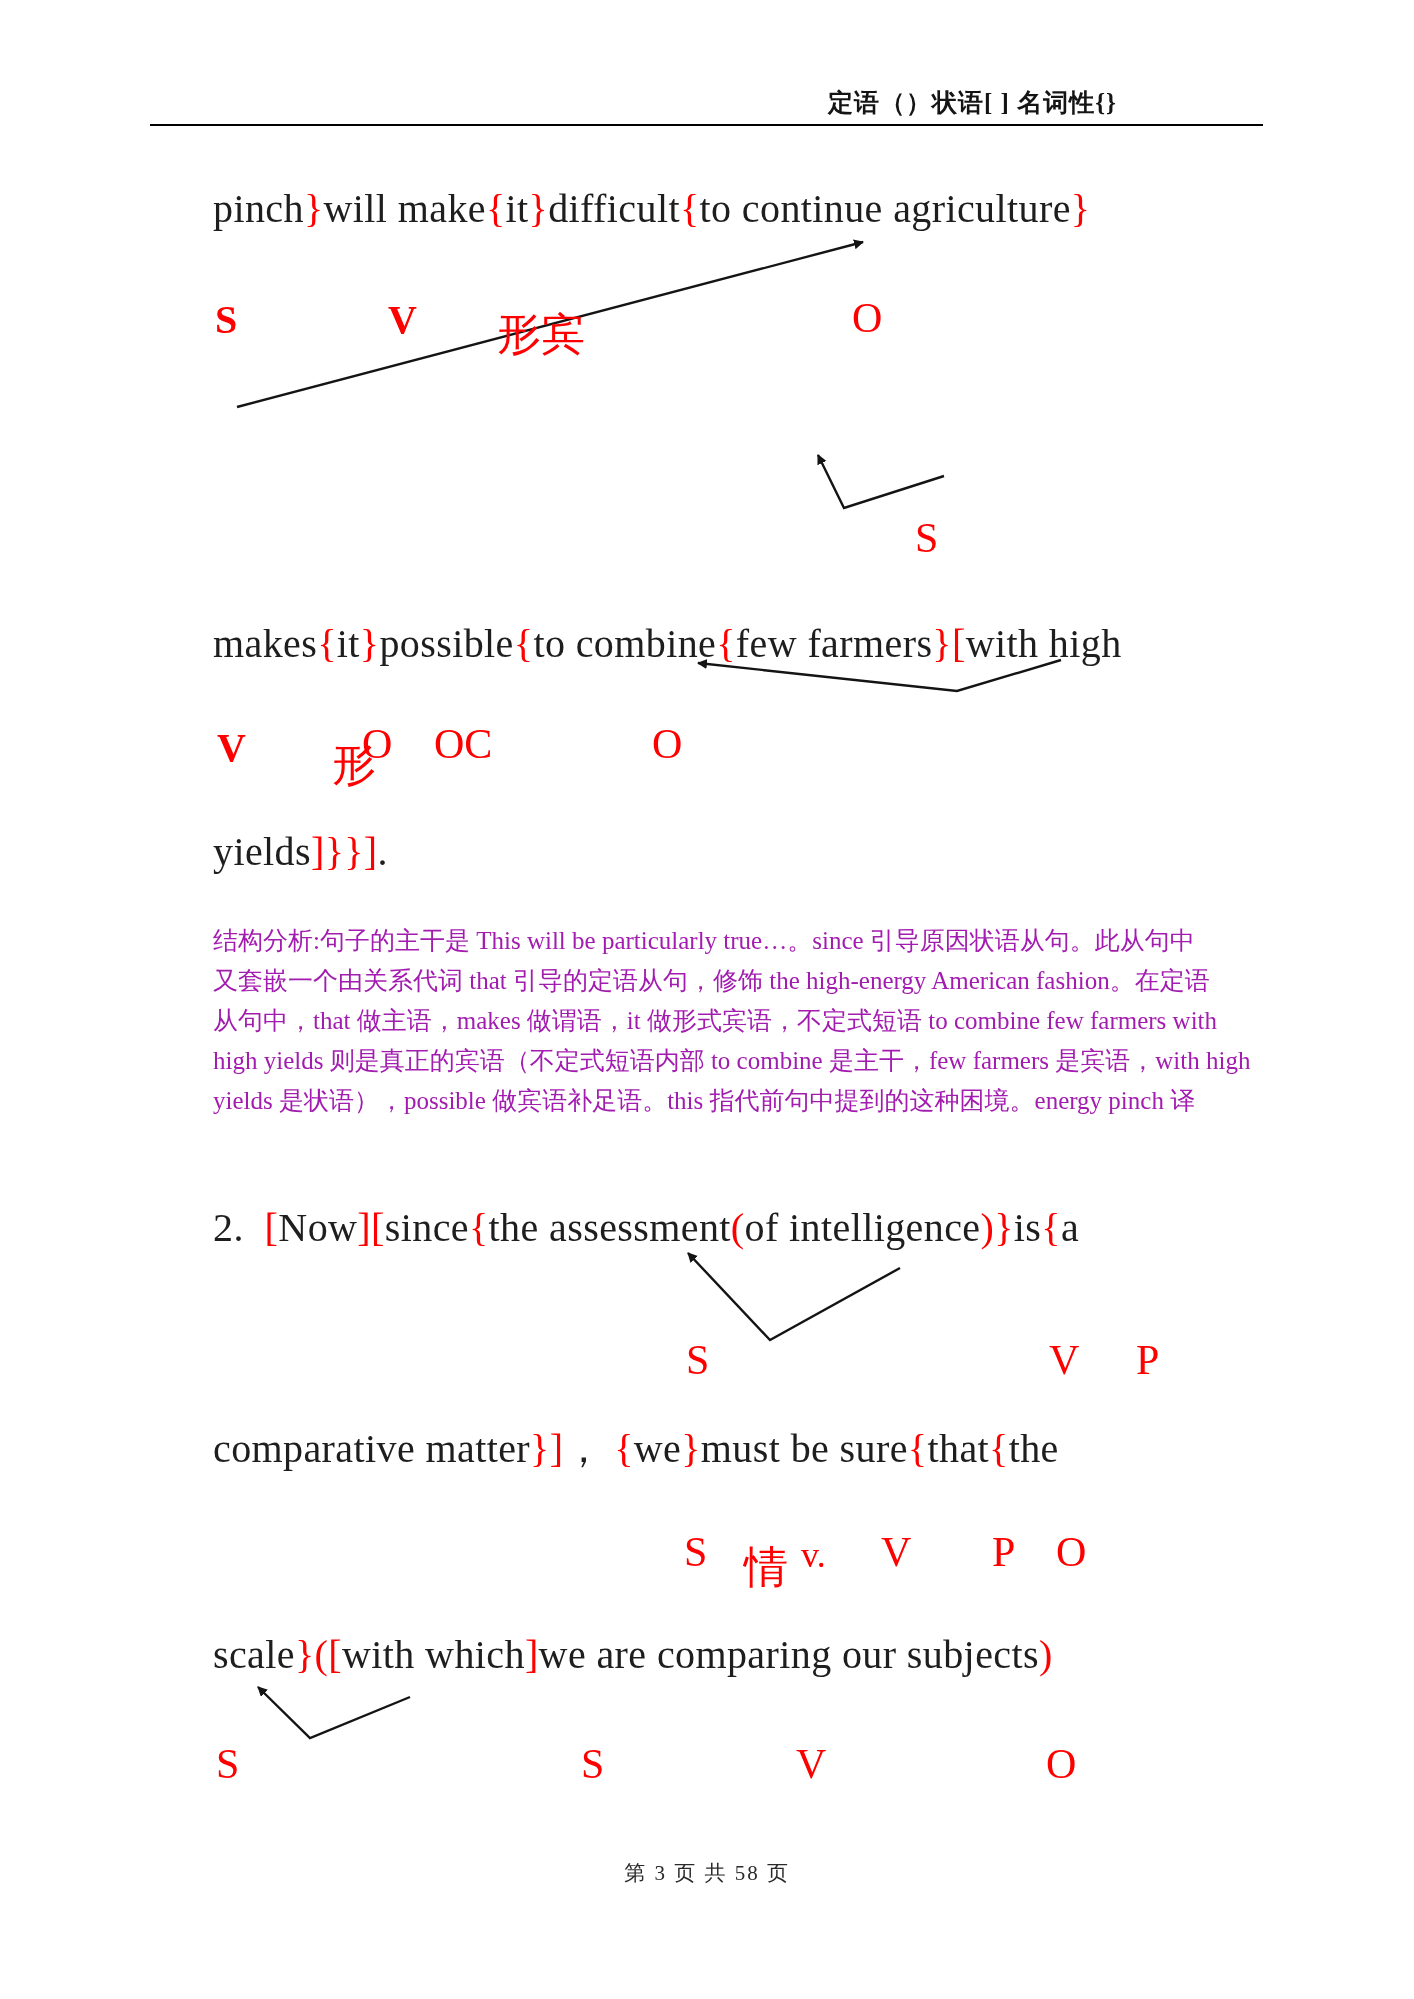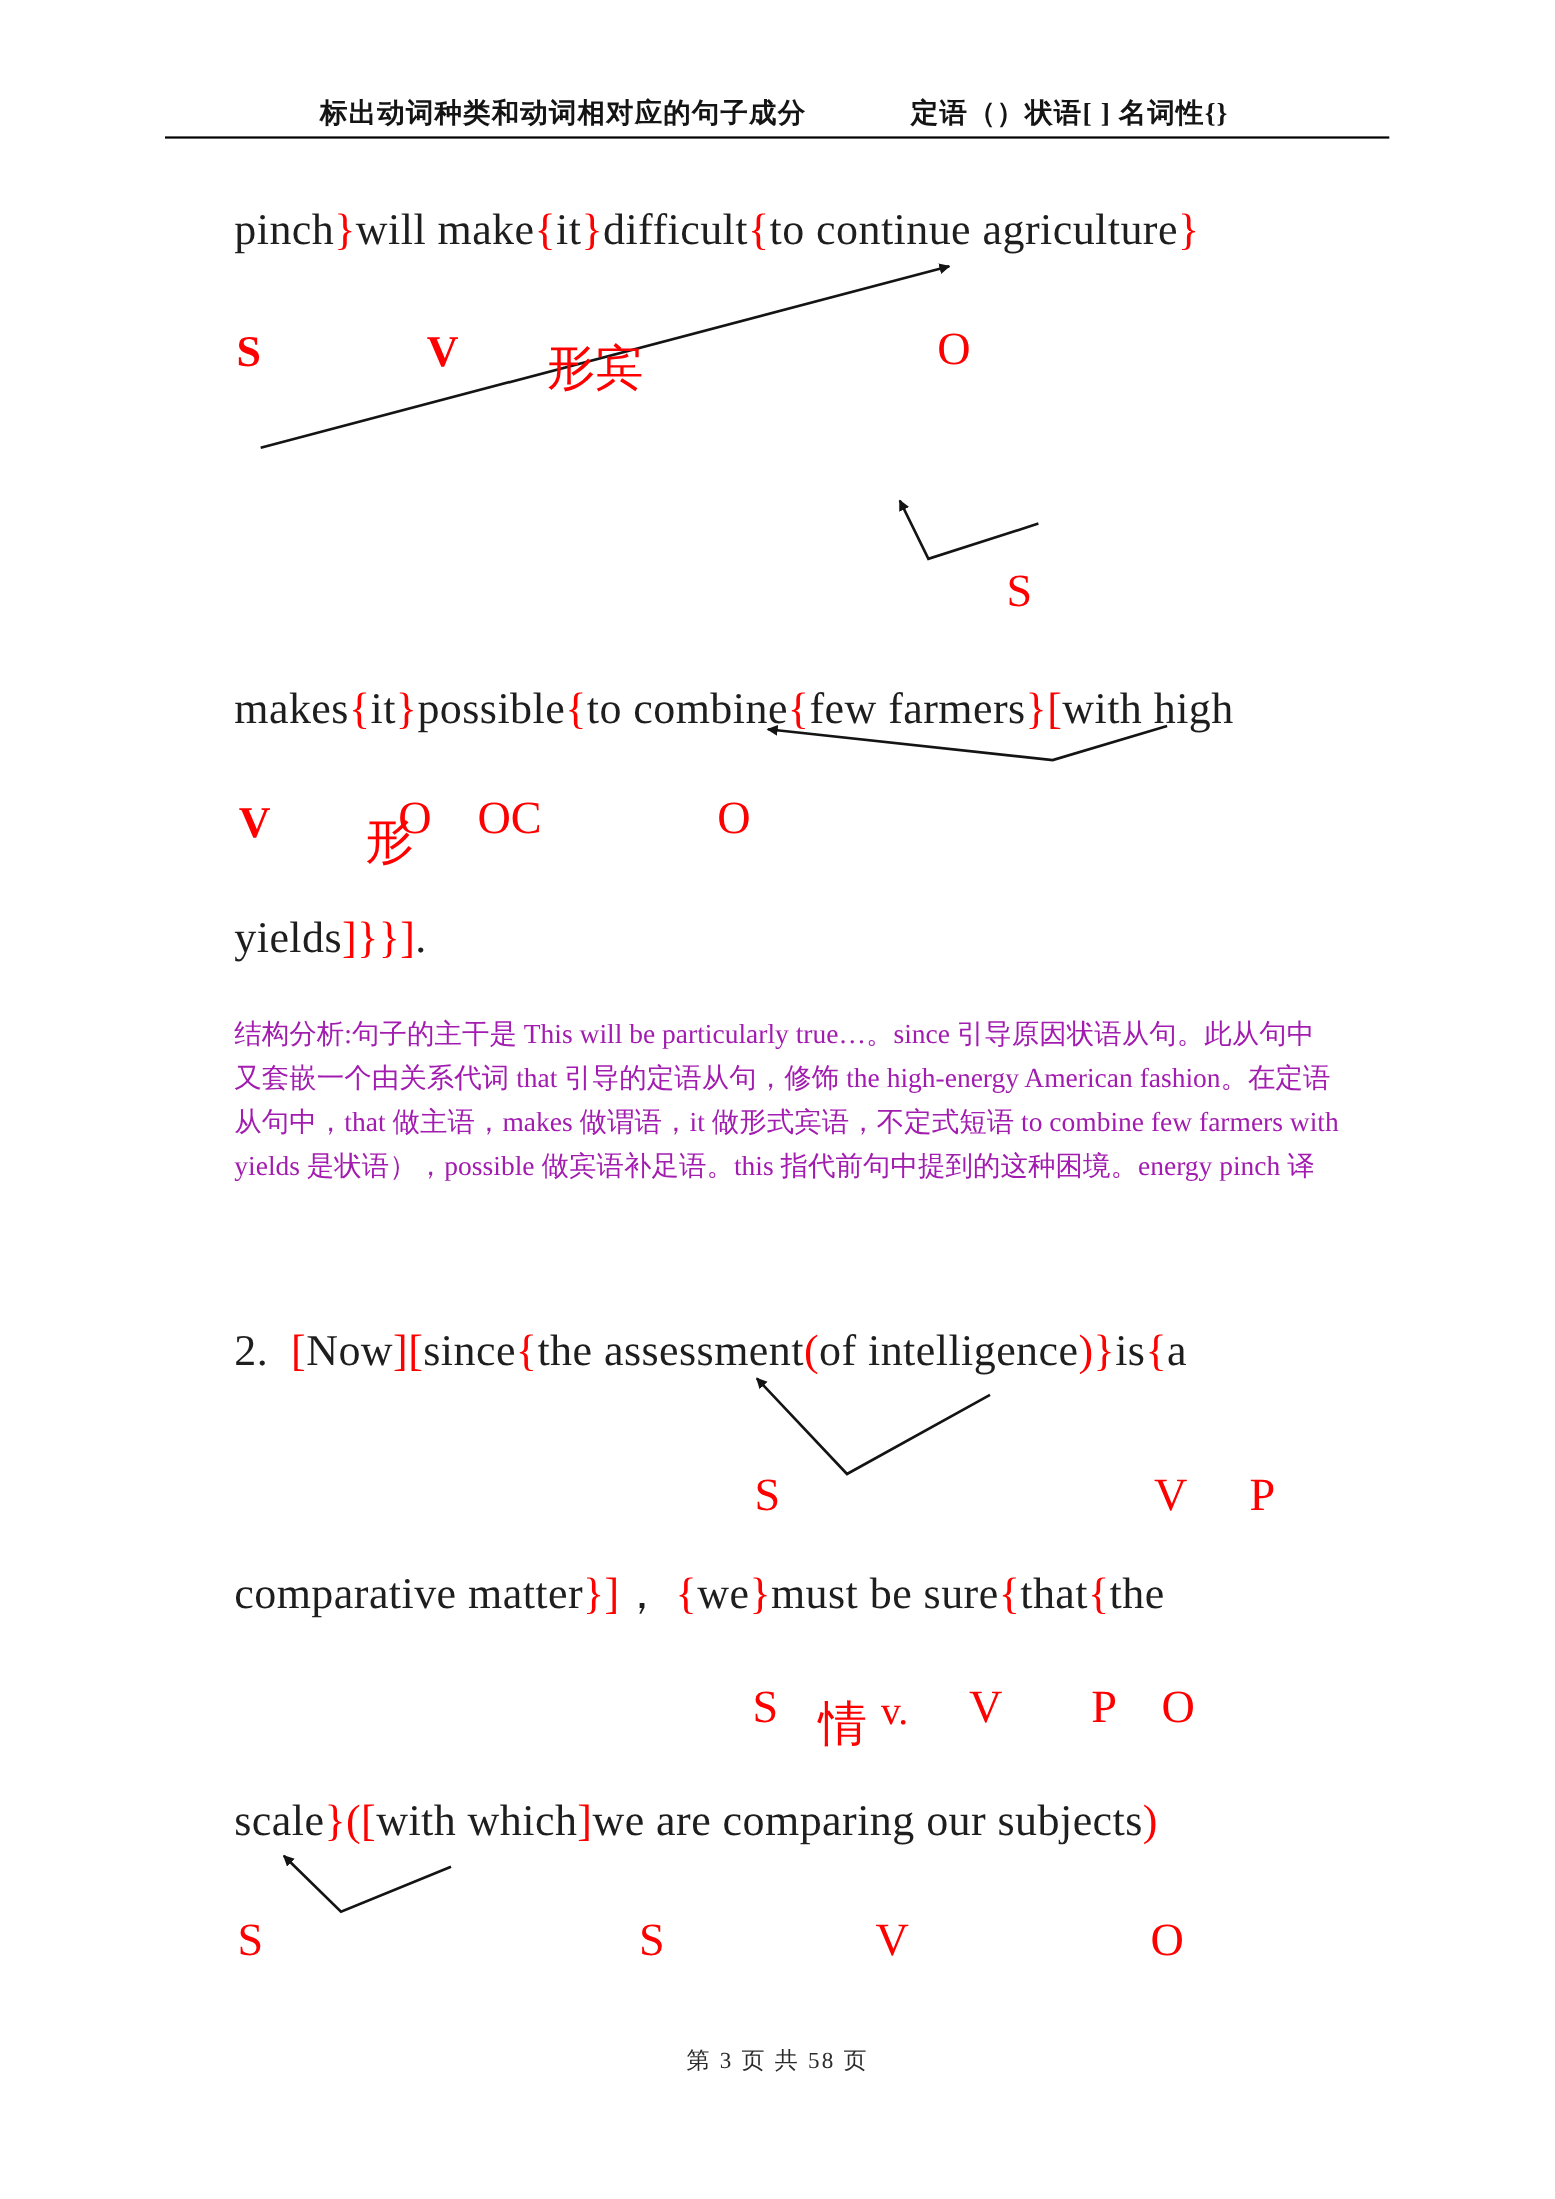--- a/index.html
+++ b/index.html
@@ -29,21 +29,20 @@
             font-size:21px; color:#2a2a2a; letter-spacing:2px; }
   
   svg.arrows { position:absolute; left:0; top:0; pointer-events:none; }
   .arr { fill:none; stroke:#141414; stroke-width:2.4; }
 </style>
 </head>
 <body>
 
 <div class="page">
 
-  <div class="hdr-left">标出动词种类和动词相对应的句子成分</div>
   <div class="hdr-right">定语（）状语[ ] 名词性{}</div>
   <div class="hdr-rule"></div>
 
   <svg class="arrows" width="1414" height="1999">
     <defs>
       <marker id="ah" markerWidth="12" markerHeight="12" refX="9" refY="5" orient="auto" markerUnits="userSpaceOnUse">
         <path d="M0,0 L10,5 L0,10 z" fill="#141414"></path>
       </marker>
     </defs>
     <line class="arr" x1="237" y1="407" x2="863" y2="242" marker-end="url(#ah)"></line>
@@ -70,20 +69,21 @@
   <span class="lbl" style="left:362px;top:720px">O</span>
   <span class="lbl" style="left:434px;top:720px">OC</span>
   <span class="lbl" style="left:652px;top:720px">O</span>
 
   <div class="sline" style="top:828px"><span>yields</span><span style="color: rgb(255, 0, 0);">]}}]</span><span>.</span></div>
 
   <div class="para">
     <div>结构分析:句子的主干是 This will be particularly true…。since 引导原因状语从句。此从句中</div>
     <div>又套嵌一个由关系代词 that 引导的定语从句，修饰 the high-energy American fashion。在定语</div>
     <div>从句中，that 做主语，makes 做谓语，it 做形式宾语，不定式短语 to combine few farmers with</div>
+    <div>high yields 则是真正的宾语（不定式短语内部 to combine 是主干，few farmers 是宾语，with high</div>
     <div>yields 是状语），possible 做宾语补足语。this 指代前句中提到的这种困境。energy pinch 译</div>
   </div>
 
   <div class="sline" style="top:1204px"><span>2.  </span><span style="color: rgb(255, 0, 0);">[</span><span>Now</span><span style="color: rgb(255, 0, 0);">][</span><span>since</span><span style="color: rgb(255, 0, 0);">{</span><span>the assessment</span><span style="color: rgb(255, 0, 0);">(</span><span>of intelligence</span><span style="color: rgb(255, 0, 0);">)}</span><span>is</span><span style="color: rgb(255, 0, 0);">{</span><span>a</span></div>
 
   <span class="lbl" style="left:686px;top:1336px">S</span>
   <span class="lbl" style="left:1049px;top:1336px">V</span>
   <span class="lbl" style="left:1136px;top:1336px">P</span>
 
   <div class="sline" style="top:1421px"><span>comparative matter</span><span style="color: rgb(255, 0, 0);">}]</span><span>， </span><span style="color: rgb(255, 0, 0);">{</span><span>we</span><span style="color: rgb(255, 0, 0);">}</span><span>must be sure</span><span style="color: rgb(255, 0, 0);">{</span><span>that</span><span style="color: rgb(255, 0, 0);">{</span><span>the</span></div>

